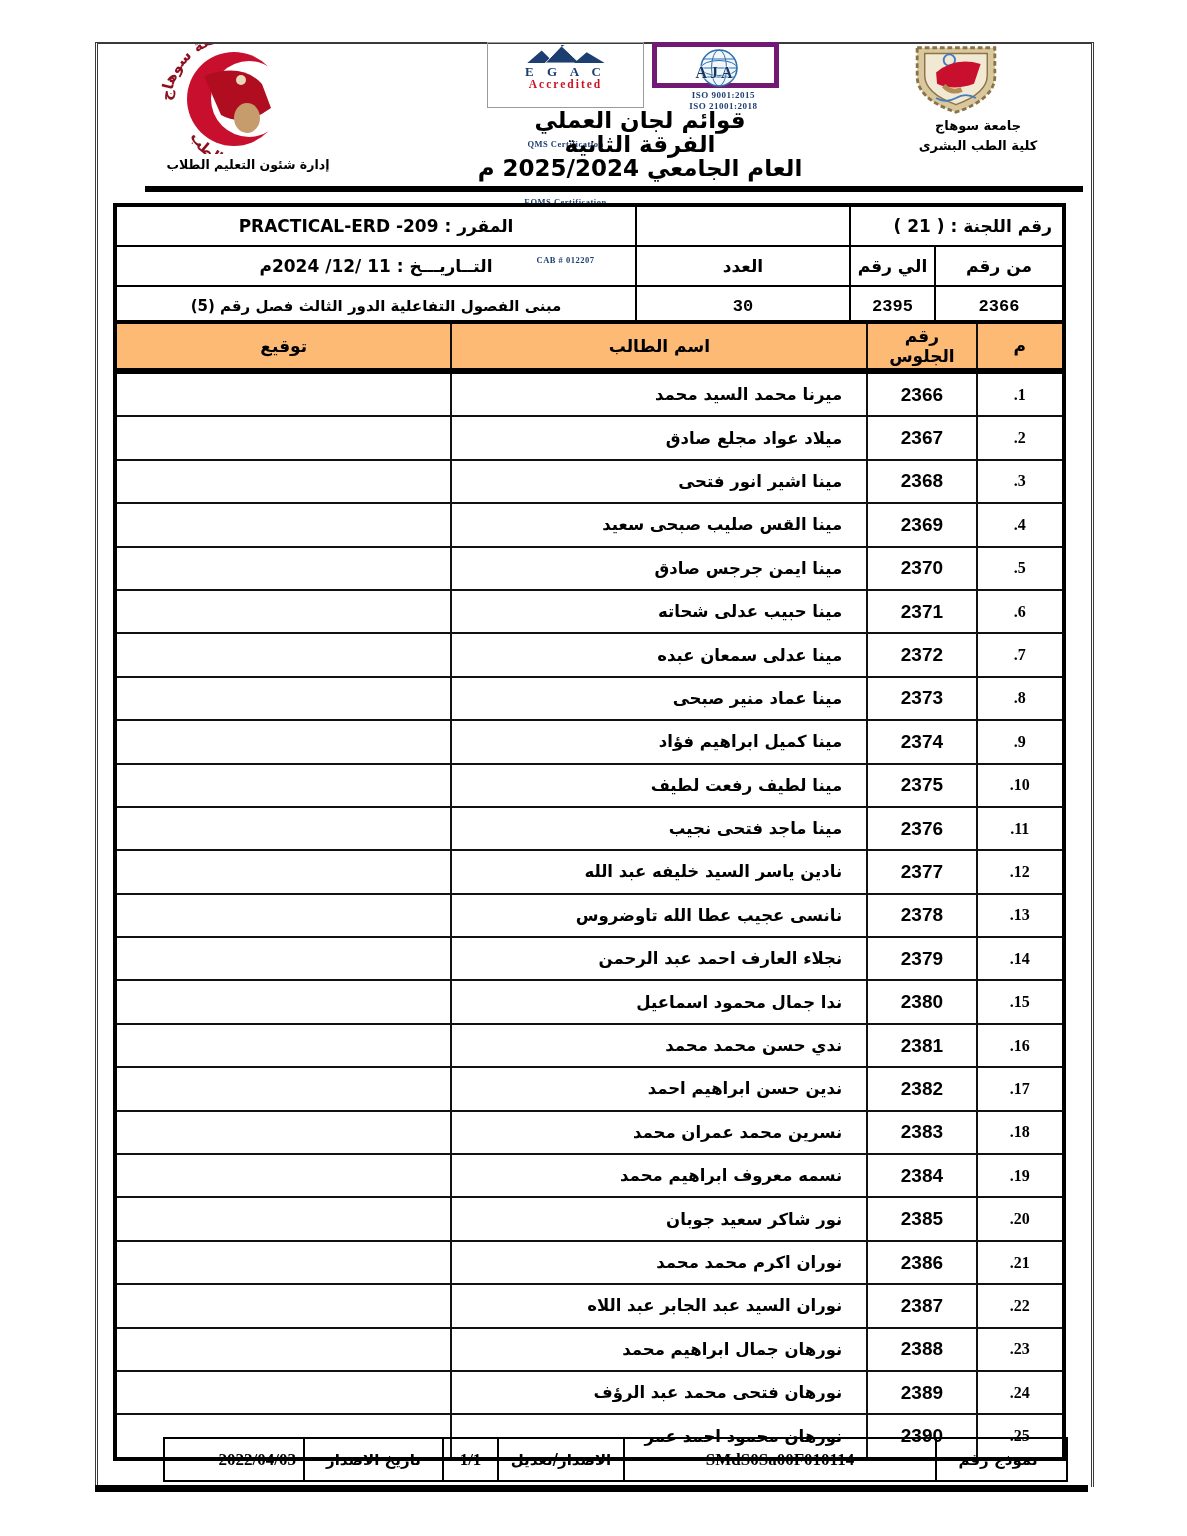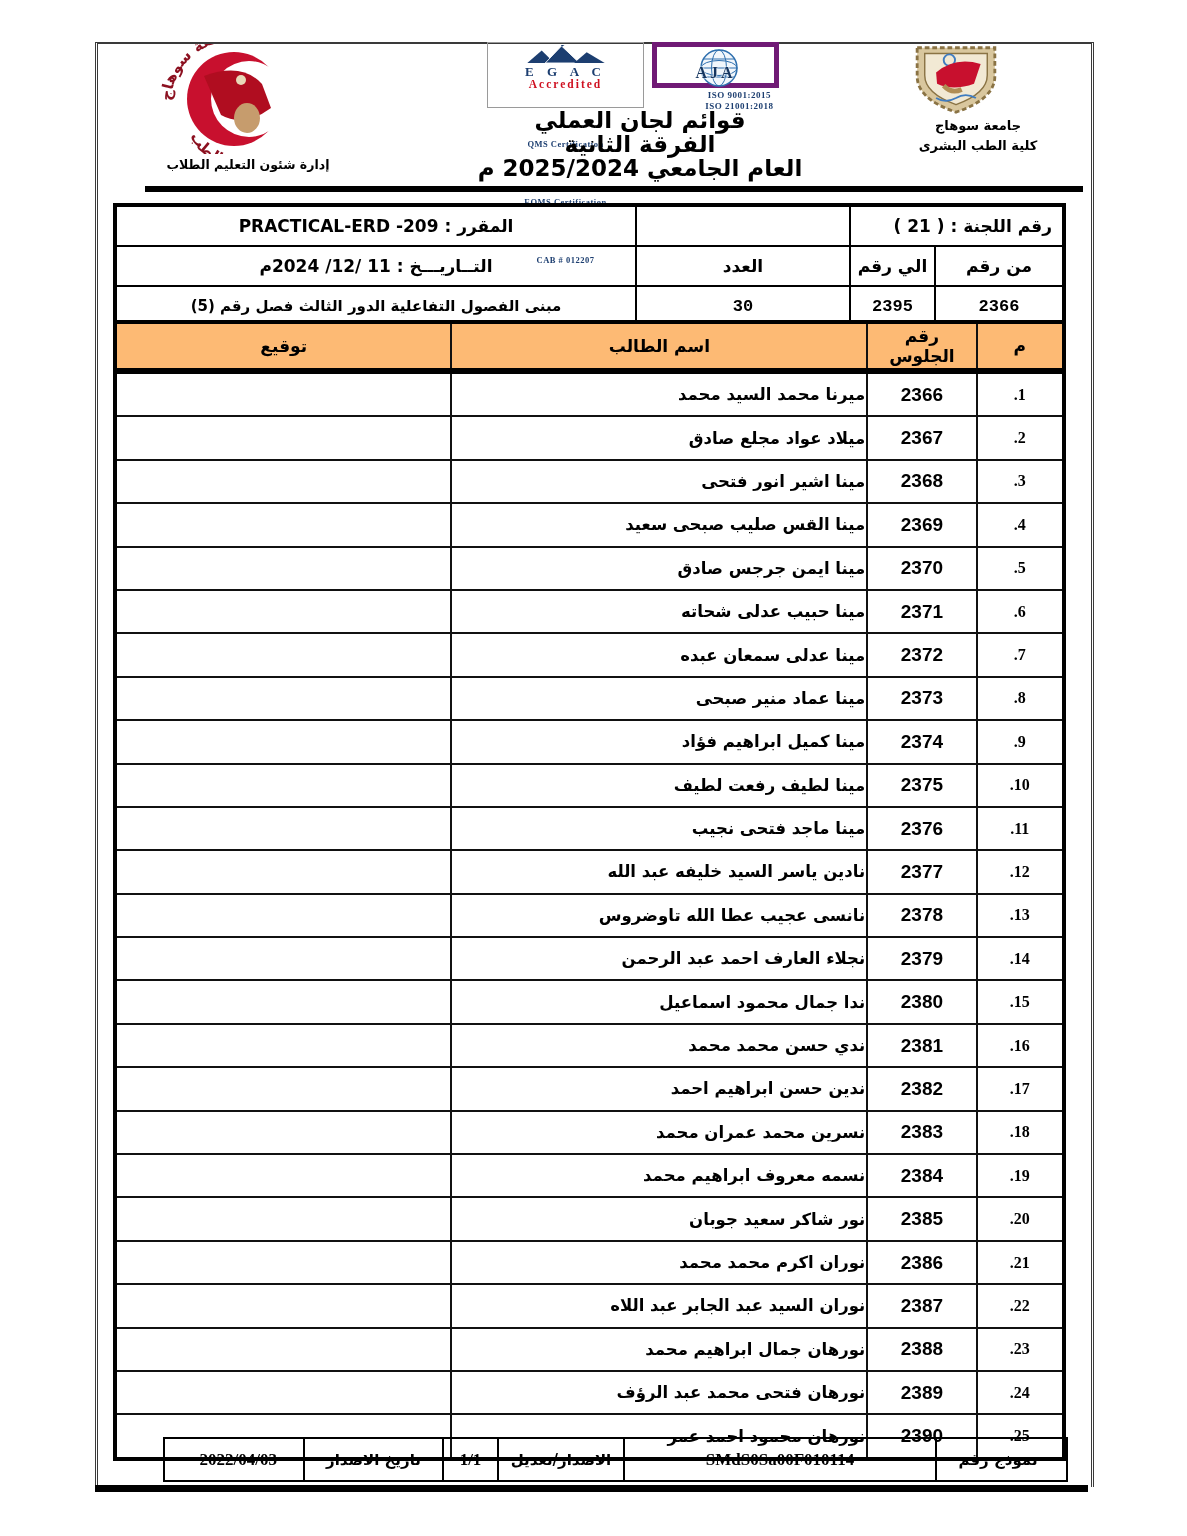--- a/index.html
+++ b/index.html
@@ -18,21 +18,21 @@
   .dept-caption{left:148px;top:157px;width:200px;text-align:center;font-size:12.5px;}
   .egac-box{left:487px;top:42px;width:157px;height:66px;border:1px solid #9a9a9a;
             text-align:center;line-height:1;padding-top:2px;box-sizing:border-box;}
   .egac-name{font-size:13px;letter-spacing:5px;color:#1c3e70;margin-top:-1px;}
   .egac-accredited{font-size:11.5px;letter-spacing:2px;color:#cf1020;margin:1px 0 2px;}
   .egac-line{font-size:8.5px;color:#1c3e70;line-height:10px;letter-spacing:.5px;margin-top:48px;}
   .aja-box{left:652px;top:42px;width:127px;height:46px;border:5px solid #701a75;box-sizing:border-box;}
   .aja-text{position:absolute;left:50%;bottom:1px;transform:translateX(-50%);
             font-size:16px;letter-spacing:3px;color:#15355f;
             font-family:"Liberation Serif","DejaVu Sans",serif;text-shadow:0 0 2px #fff,0 0 2px #fff;}
-  .aja-iso{left:676px;top:90px;width:127px;text-align:center;font-size:9px;color:#1c3e70;
+  .aja-iso{left:660px;top:90px;width:127px;text-align:center;font-size:9px;color:#1c3e70;
            line-height:11px;letter-spacing:.5px;}
   .center-titles{left:430px;top:108px;width:420px;text-align:center;font-size:23px;line-height:24px;direction:rtl;}
   .right-logo-text{left:898px;top:116px;width:160px;text-align:center;font-size:13px;line-height:20px;direction:rtl;}
 
   
   table{border-collapse:collapse;table-layout:fixed;direction:rtl;}
   td,th{overflow:hidden;}
 
   .info-table-wrap{left:113px;top:203px;}
   .info-table{width:953px;border:4px solid #000;}
@@ -41,28 +41,28 @@
   .cell-location{font-size:15px !important;}
   .num{font-family:Liberation Mono, monospace;font-size:18px;}
 
   .main-table-wrap{left:113px;top:320px;}
   .main-table{width:953px;border:4px solid #000;}
   .main-table th{background:#fdba74;border:2px solid #111;border-bottom:6px solid #000;
                  height:42px;font-size:17px;}
   .main-table td{border:2px solid #111;height:39.4px;}
   .c-no{text-align:center;font-family:"Liberation Serif","DejaVu Sans",serif;font-size:16px;}
   .c-seat{text-align:center;font-family:"Liberation Sans","DejaVu Sans",sans-serif;font-size:19px;}
-  .c-name{text-align:right;padding-right:1px;font-size:16.5px;white-space:nowrap;}
+  .c-name{text-align:right;padding-right:24px;font-size:16.5px;white-space:nowrap;}
 
   .footer-table-wrap{left:163px;top:1437px;}
   .footer-table{width:903px;}
   .footer-table td{border:2px solid #000;height:39px;text-align:center;font-size:15px;}
   .f-serif{font-family:"Liberation Serif","DejaVu Sans",serif;font-size:17px !important;}
   .f-label-right{text-align:right;padding-right:8px;}
-  .f-date{text-align:right !important;padding-right:26px;margin-left:40px;}
+  .f-date{text-align:right !important;padding-right:7px;margin-left:40px;}
 </style>
 </head>
 <body>
 
 <div class="page">
 
   <div class="abs frame"></div>
   <div class="abs header-rule"></div>
   <div class="abs bottom-rule"></div>
 

